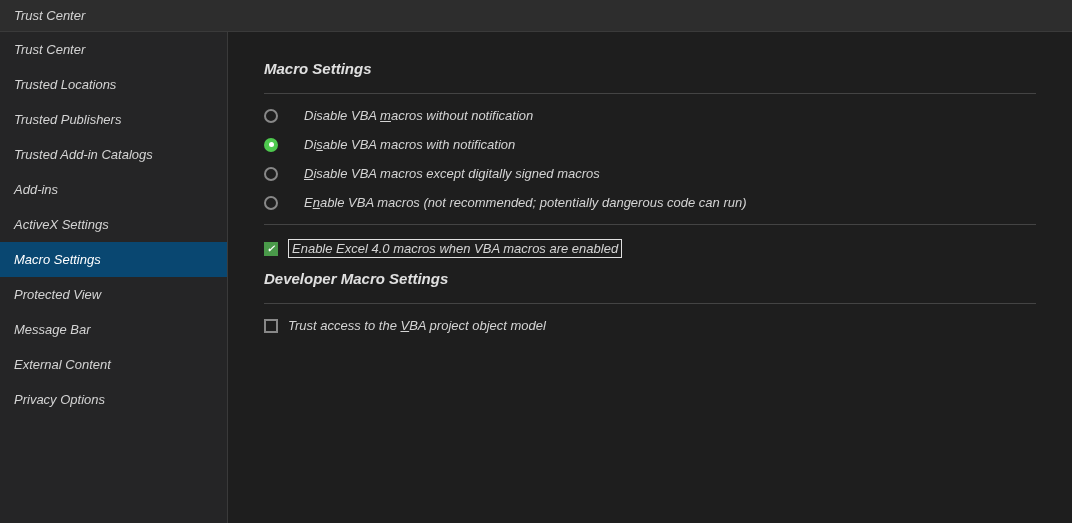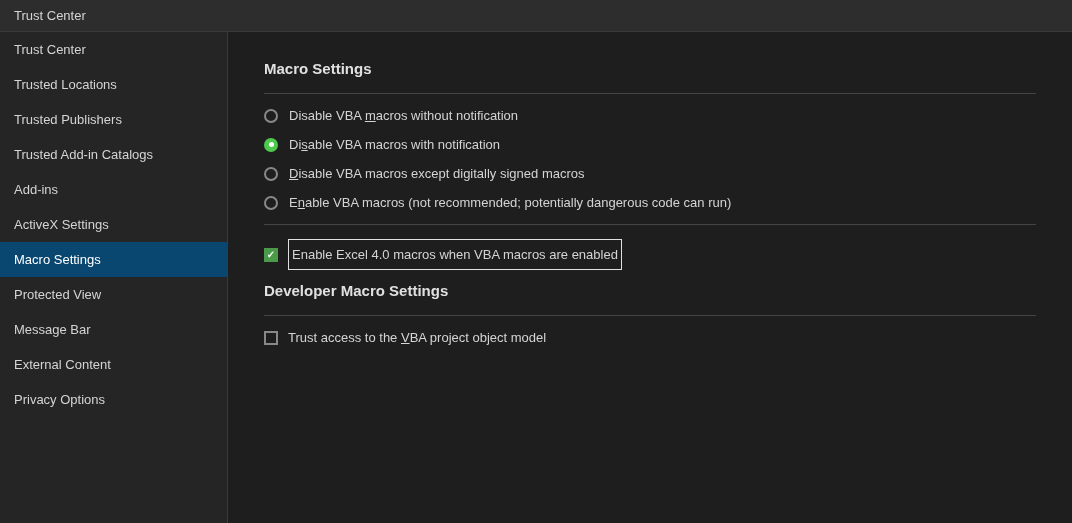--- a/index.html
+++ b/index.html
@@ -1,15 +1,15 @@
 <!DOCTYPE html>
 <html><head>
   <meta charset="utf-8">
   <style>
-    * { margin: 0; padding: 0; box-sizing: border-box; }
+    * { margin: 0; padding: 0; box-sizing: border-box; font-style: italic; }
     body {
       background: #1e1e1e;
       color: #d4d4d4;
       font-family: 'Segoe UI', Arial, sans-serif;
       font-size: 13px;
       width: 1072px;
       height: 523px;
       overflow: hidden;
       display: flex;
       flex-direction: column;
@@ -62,21 +62,21 @@
     }
     .radio-group {
       display: flex;
       flex-direction: column;
       gap: 14px;
       margin-bottom: 10px;
     }
     .radio-item {
       display: flex;
       align-items: center;
-      gap: 11px;
+      gap: 26px;
       cursor: pointer;
     }
     .radio-circle {
       width: 14px;
       height: 14px;
       border-radius: 50%;
       border: 2px solid #888;
       background: transparent;
       flex-shrink: 0;
       display: flex;
@@ -119,21 +119,21 @@
       color: #fff;
       font-size: 10px;
       font-weight: bold;
     }
     .checkbox-box.unchecked {
       background: transparent;
       border-color: #888;
     }
     .highlighted-label {
       border: 1px solid #e0e0e0;
-      padding: 7px 3px;
+      padding: 1px 3px;
     }
     .developer-section {
     }
     .underline {
       text-decoration: underline;
     }
   </style>
 </head>
 <body>
 

